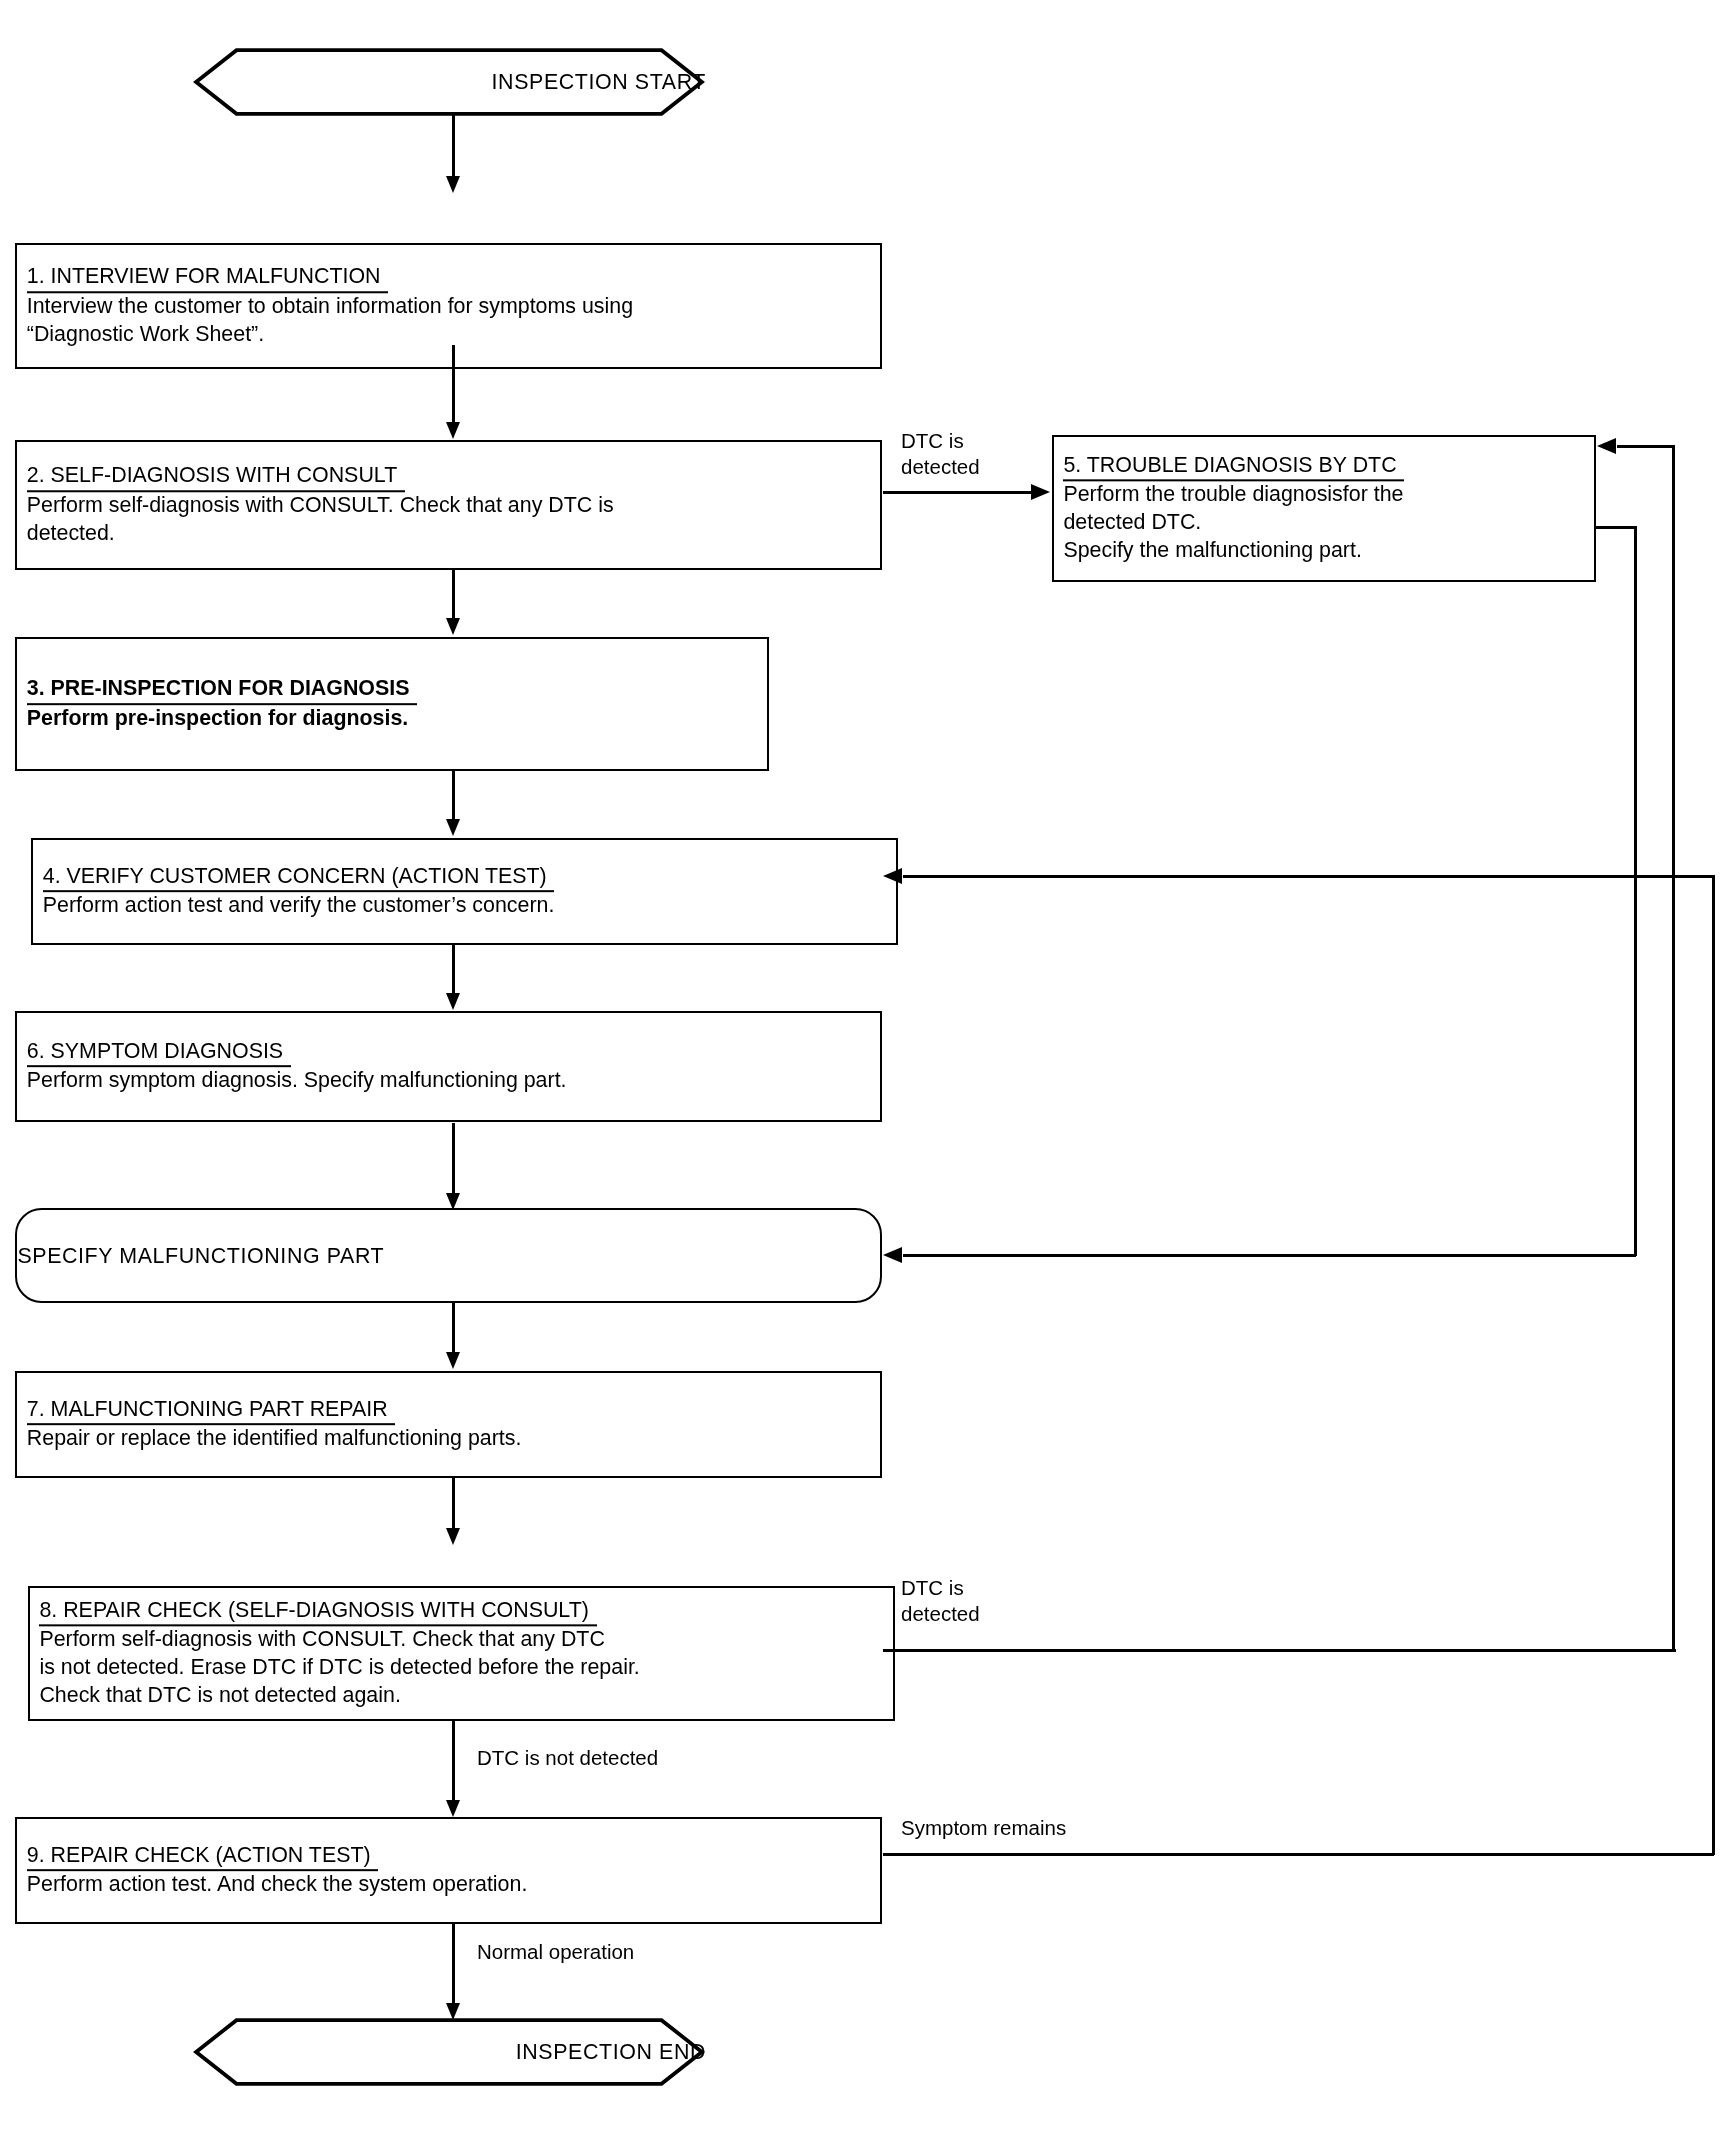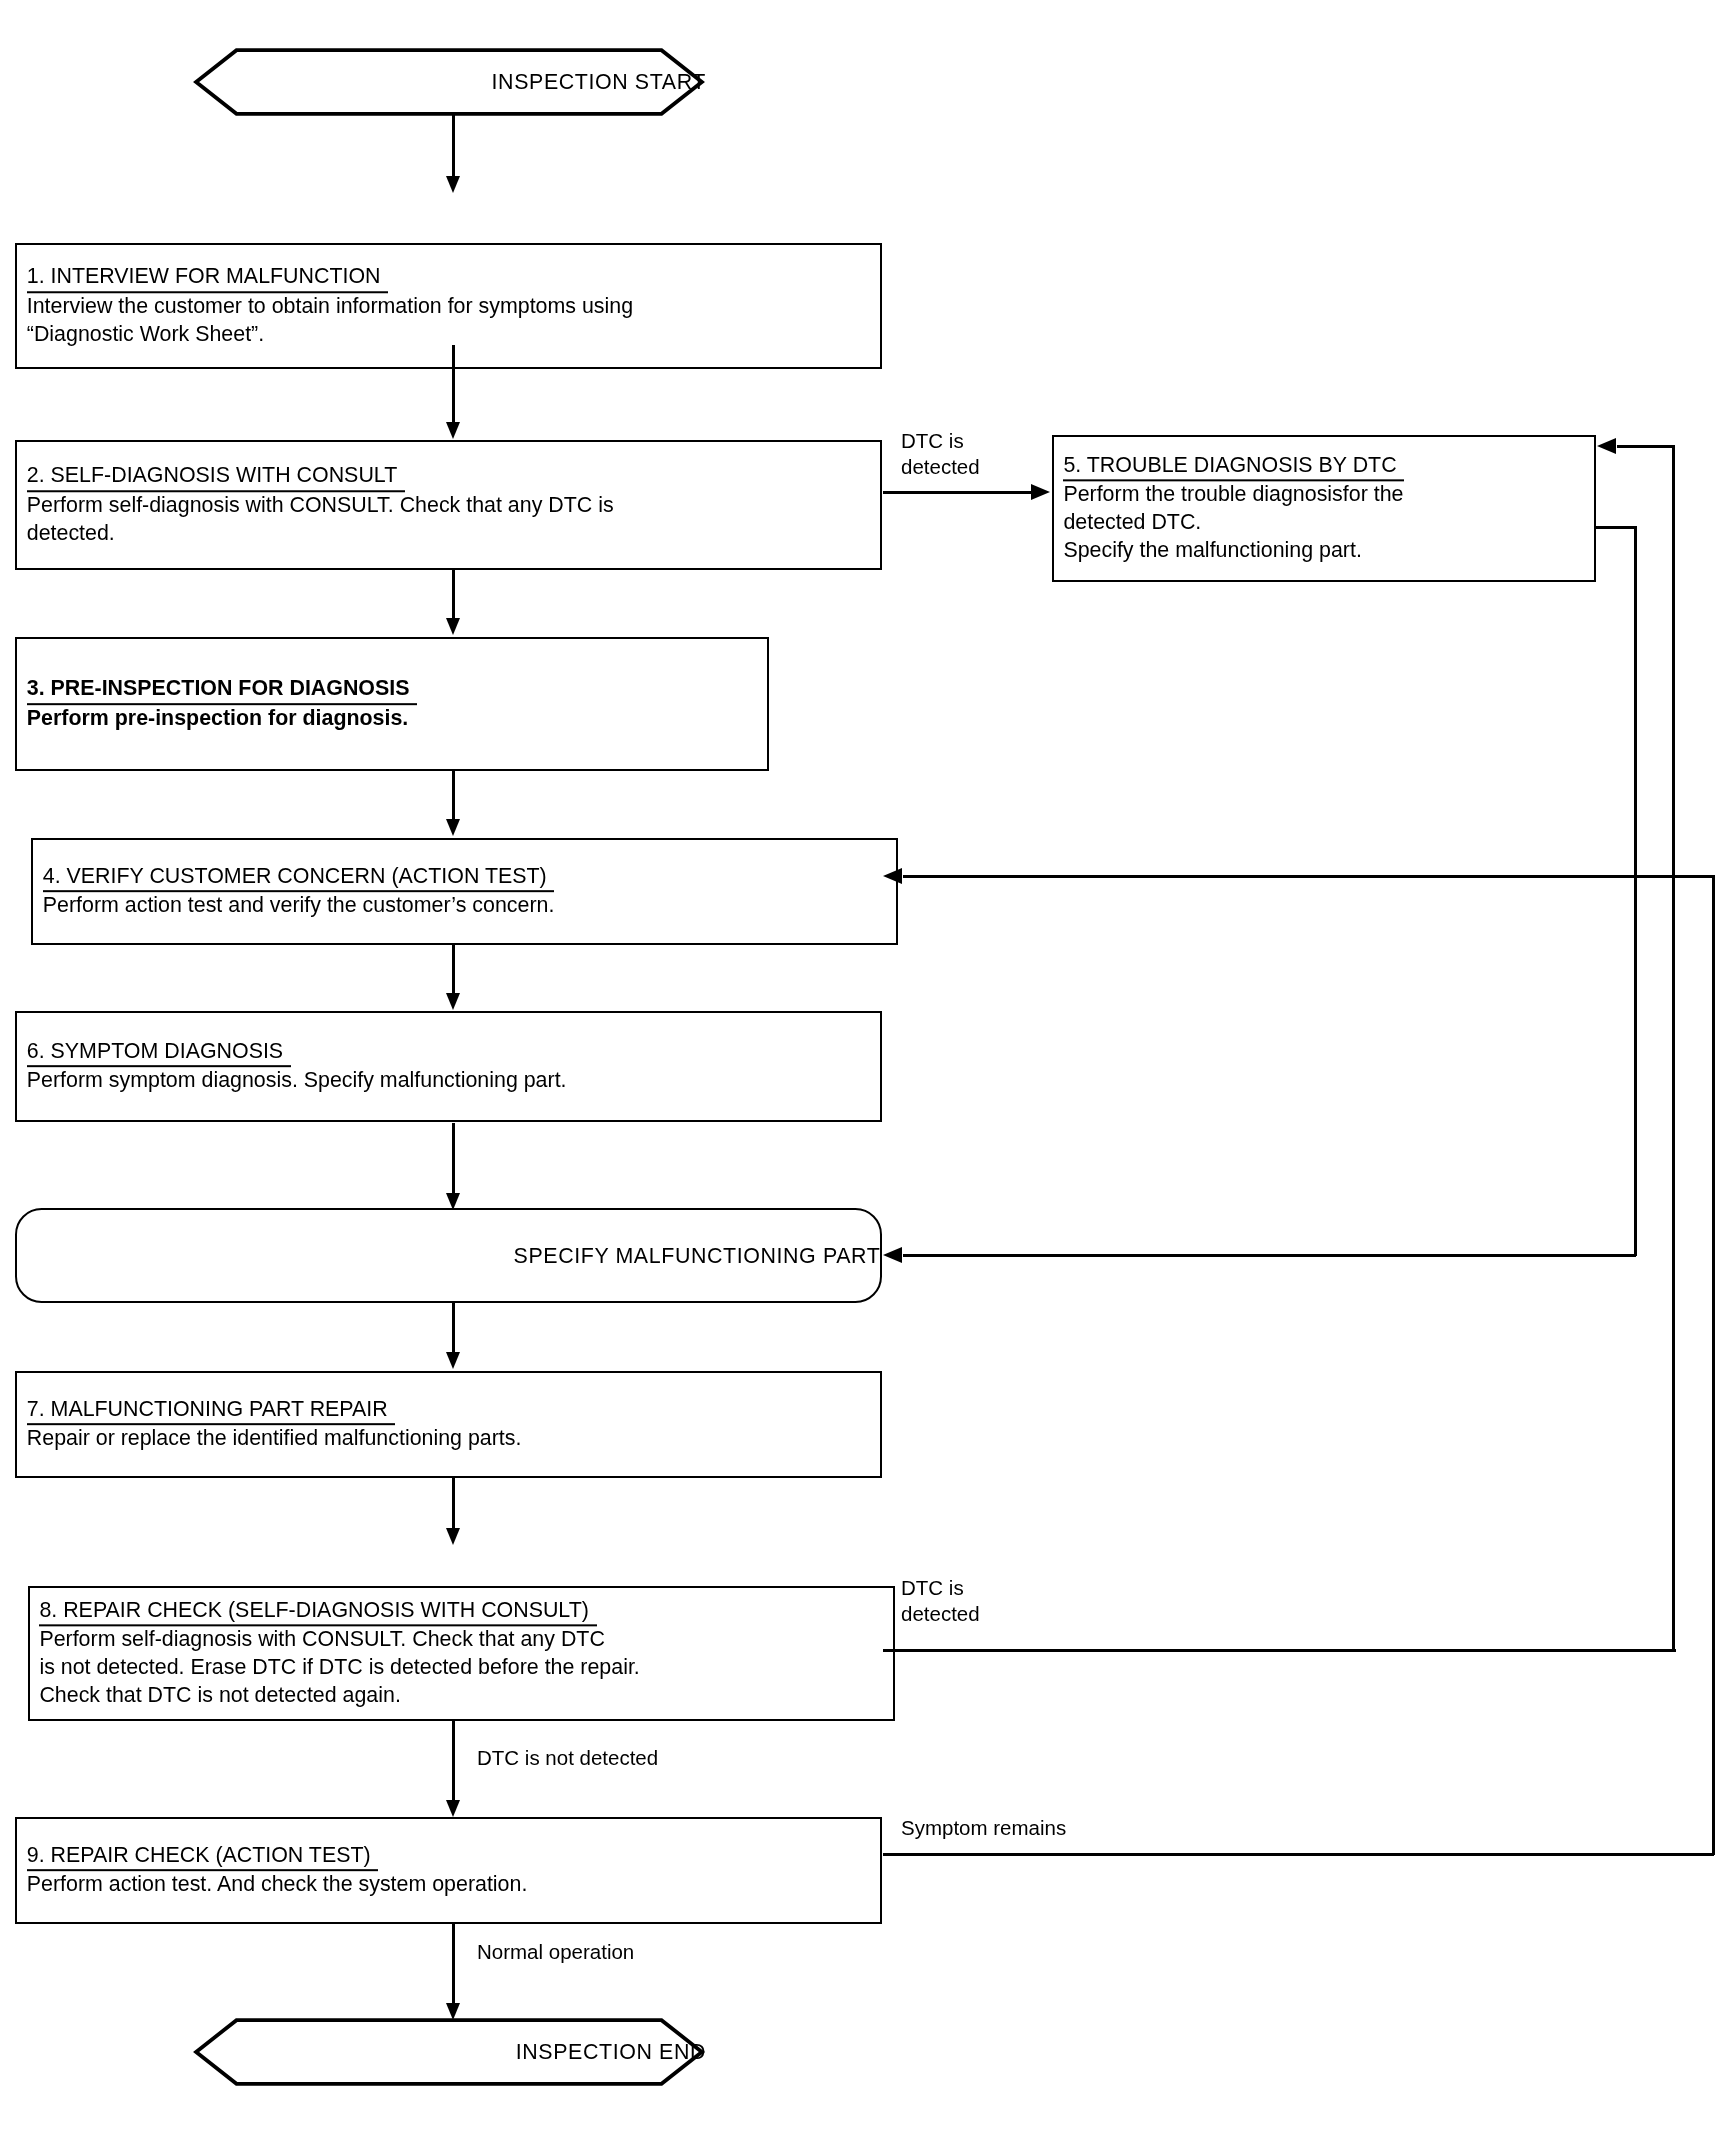--- a/index.html
+++ b/index.html
@@ -12,21 +12,21 @@
   .node .bd{font-size:21.4px;line-height:1.30;}
   .node .inner{position:absolute;left:9.4px;right:6px;top:50%;transform:translateY(-50%);}
 
   .term{position:absolute;}
   .term svg{display:block;}
   .term .tlabel{position:absolute;left:0;right:0;top:50%;transform:translateY(-50%);
                 text-align:right;font-size:21.4px;letter-spacing:0.6px;}
 
   .rnd{position:absolute;box-sizing:border-box;border:2.1px solid #000;border-radius:26.5px;background:#fff;}
   .rnd .rlabel{position:absolute;left:0;right:0;top:50%;transform:translateY(-50%);
-               text-align:right;font-size:21.4px;letter-spacing:0.6px;}
+               text-align:left;font-size:21.4px;letter-spacing:0.6px;}
 
   .vline{position:absolute;width:2.1px;background:#000;}
   .hline{position:absolute;height:2.1px;background:#000;}
   .thick{width:3.4px;}
   .thickh{height:3.4px;}
 
   .arrowdn{position:absolute;width:0;height:0;
            border-left:7.3px solid transparent;border-right:7.3px solid transparent;
            border-top:17px solid #000;}
   .arrowlf{position:absolute;width:0;height:0;

